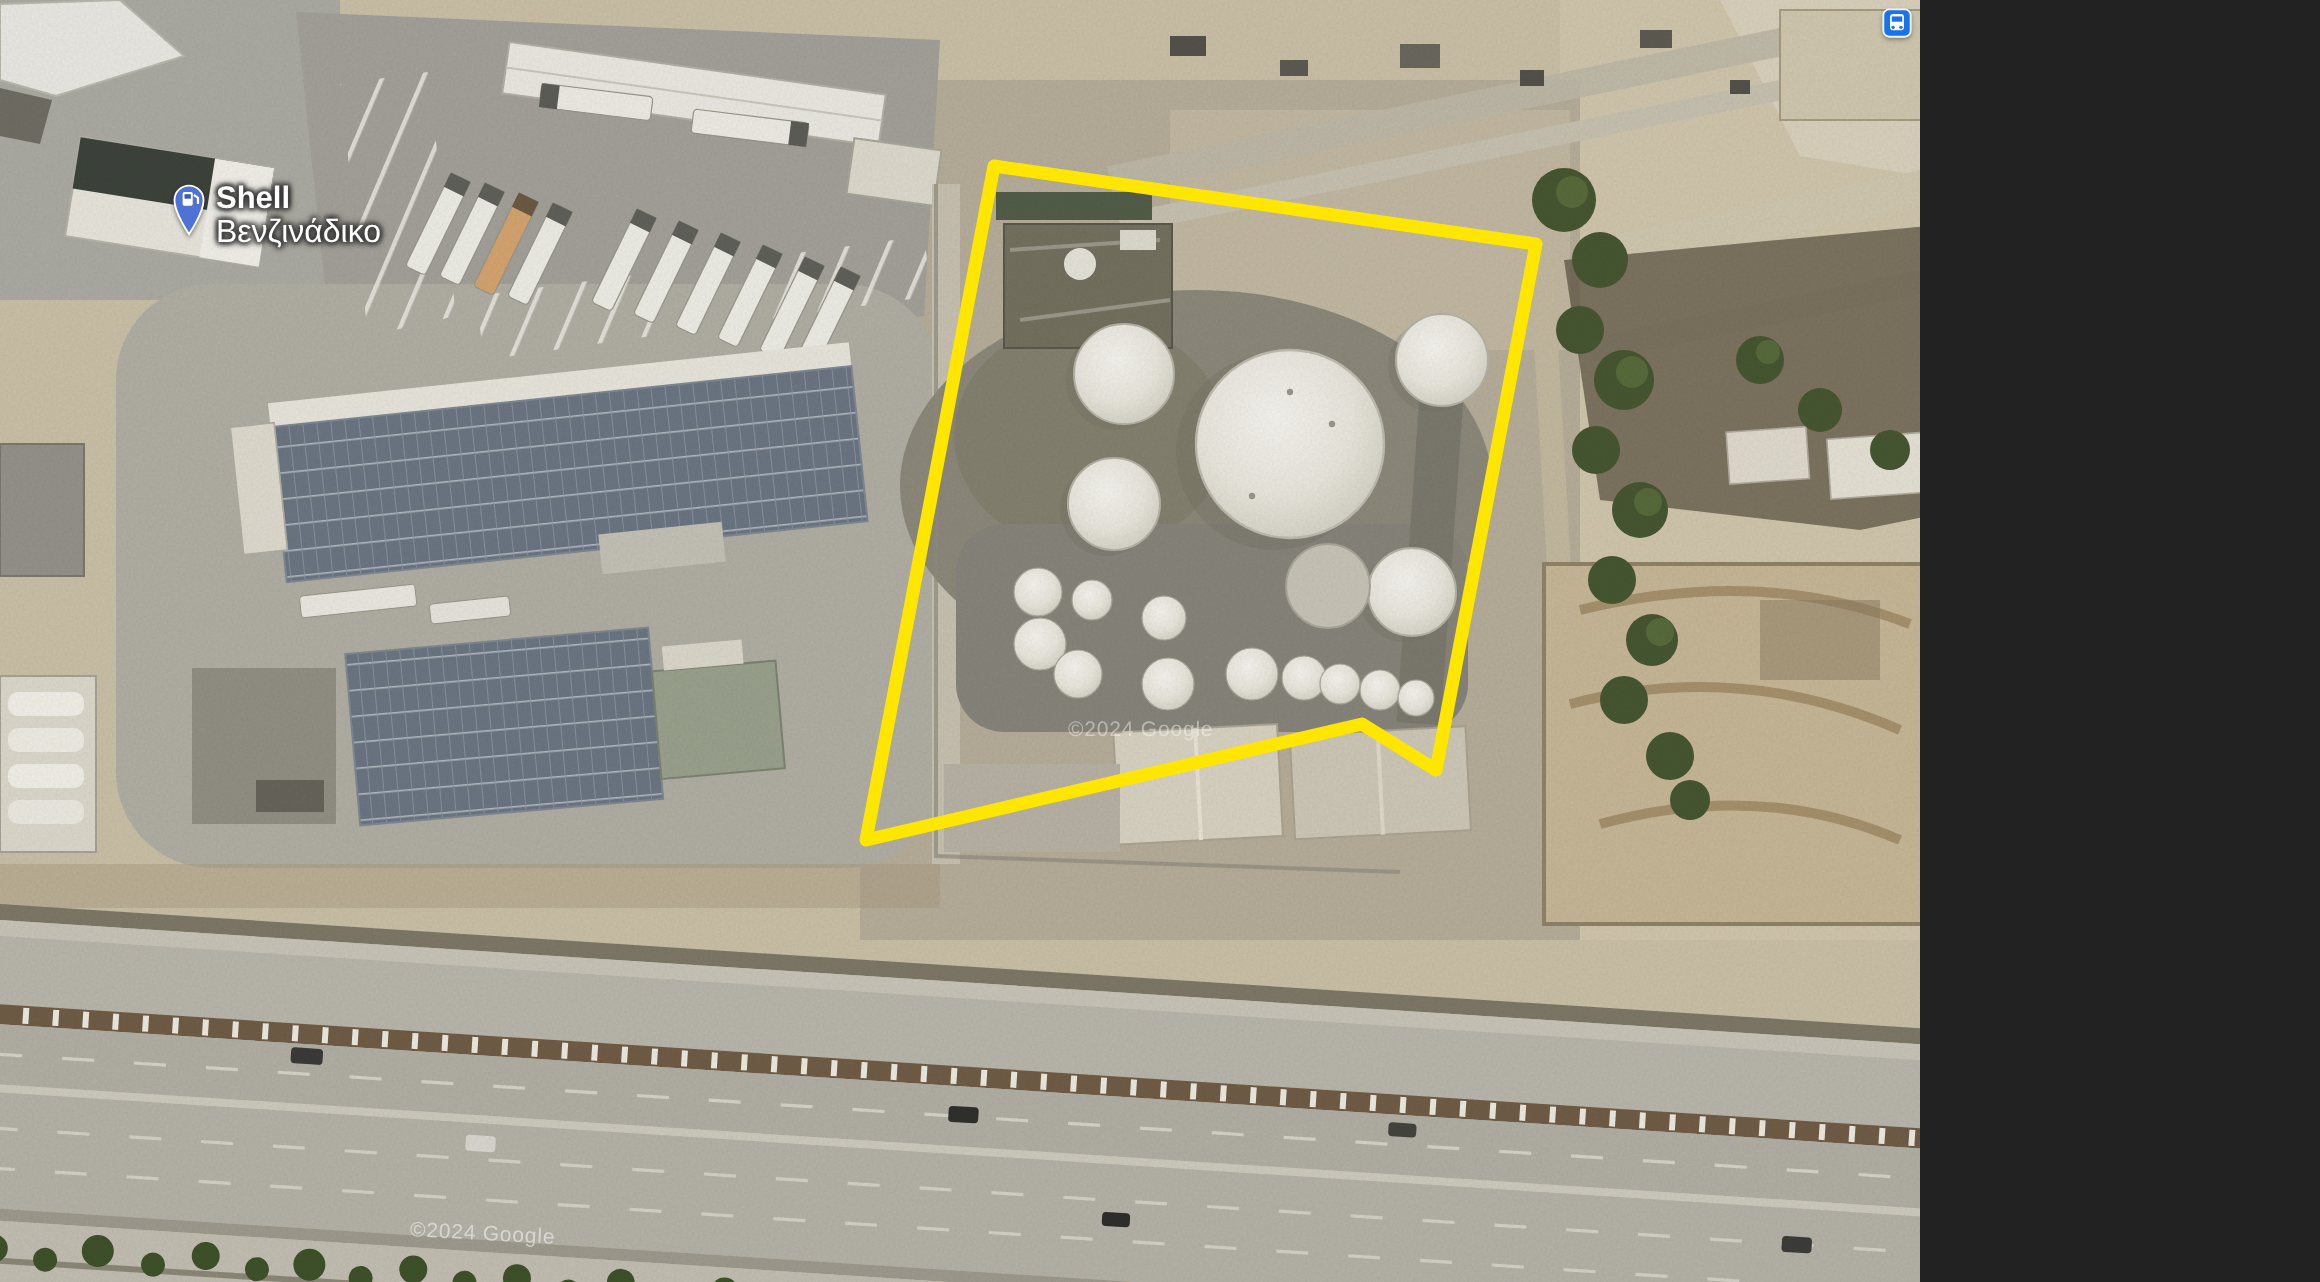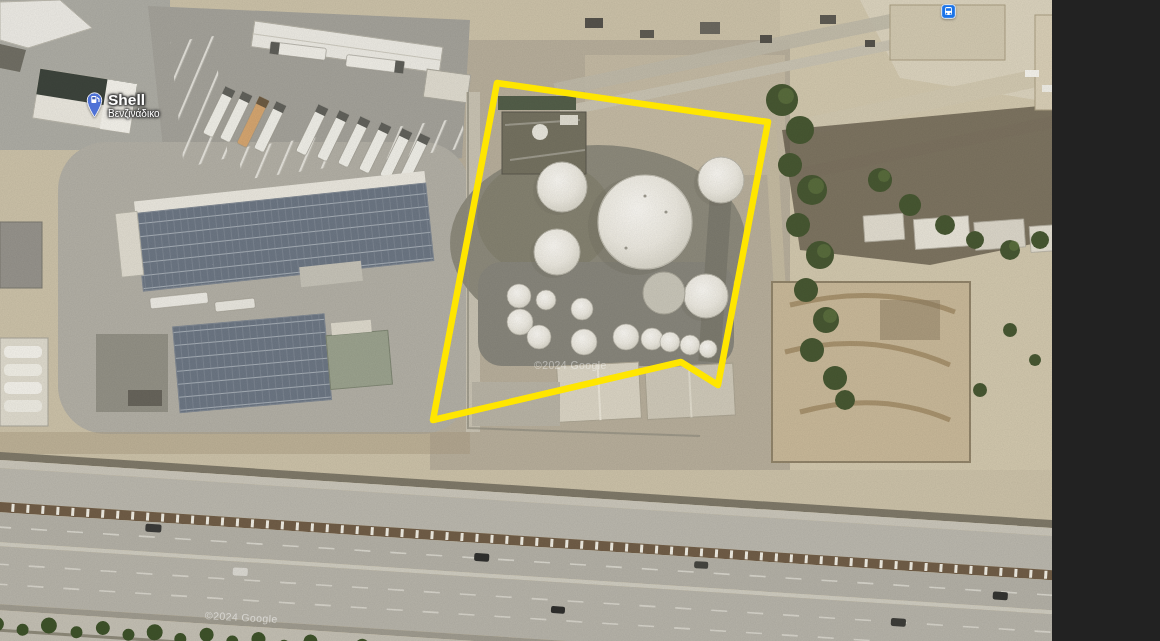--- a/index.html
+++ b/index.html
@@ -1,26 +1,26 @@
 <!DOCTYPE html>
 <html><head>
 <meta charset="utf-8">
 <style>
   html,body{margin:0;padding:0;background:#222;}
-  .stage{position:relative;width:1052px;height:641px;overflow:hidden;
+  .stage{position:relative;width:960px;height:641px;overflow:hidden;
          background:#0369a1;font-family:"Liberation Sans",sans-serif;}
   svg.scene{position:absolute;left:0;top:0;width:1160px;height:641px;display:block;}
   
   .marker-shell{position:absolute;left:84px;top:90px;display:flex;align-items:flex-start;pointer-events:auto;}
   .marker-shell svg{width:21px;height:28px;filter:drop-shadow(0 1px 1px rgba(0,0,0,.45));}
   .mlabel{margin-left:3px;margin-top:2px;line-height:1.05;white-space:nowrap;}
   .mlabel .t1{font-size:15.5px;font-weight:bold;color:#ffffff;
       text-shadow:-1px -1px 2px rgba(55,55,55,.95),1px -1px 2px rgba(55,55,55,.95),
                   -1px 1px 2px rgba(55,55,55,.95),1px 1px 2px rgba(55,55,55,.95),0 0 4px rgba(40,40,40,.8);}
-  .mlabel .t2{font-size:10px;color:#ffffff;margin-top:1px;
+  .mlabel .t2{font-size:16px;color:#ffffff;margin-top:1px;
       text-shadow:-1px -1px 2px rgba(55,55,55,.95),1px -1px 2px rgba(55,55,55,.95),
                   -1px 1px 2px rgba(55,55,55,.95),1px 1px 2px rgba(55,55,55,.95),0 0 4px rgba(40,40,40,.8);}
   .bus-icon{position:absolute;left:941px;top:4px;width:15px;height:15px;
       filter:drop-shadow(0 1px 1px rgba(0,0,0,.35));}
   .wm{position:absolute;font-size:10.5px;letter-spacing:.4px;pointer-events:none;}
   .wm1{left:534px;top:359px;color:rgba(255,255,255,.42);}
   .wm2{left:205px;top:611px;color:rgba(255,255,255,.5);transform:rotate(3deg);}
 </style>
 </head>
 <body>

